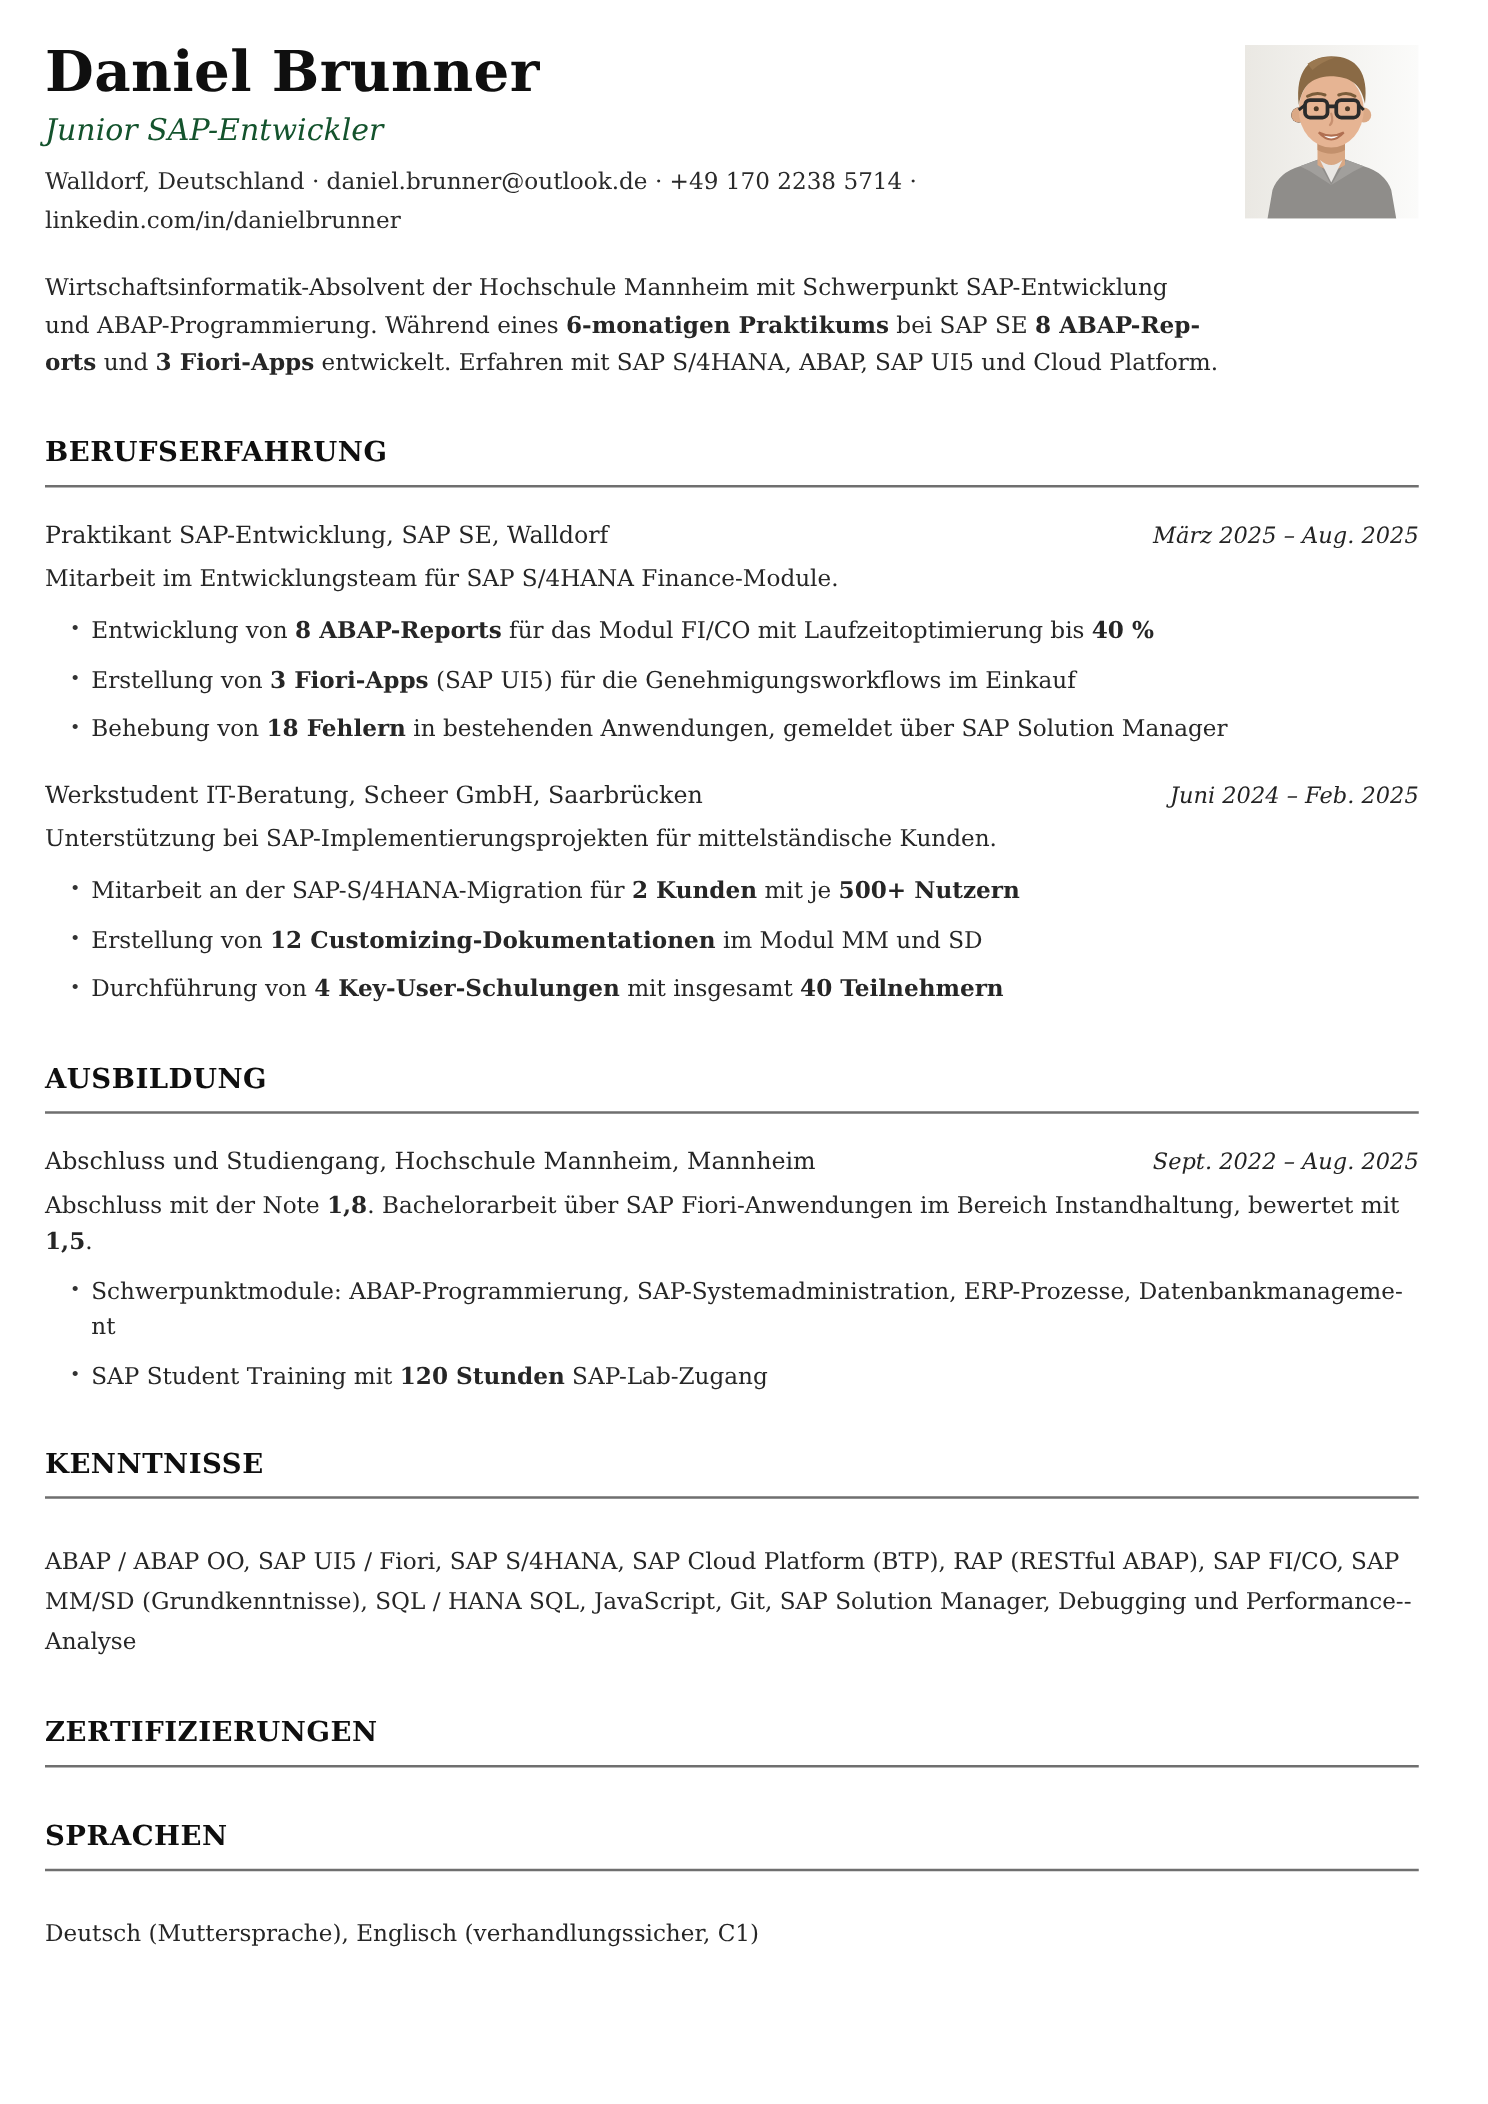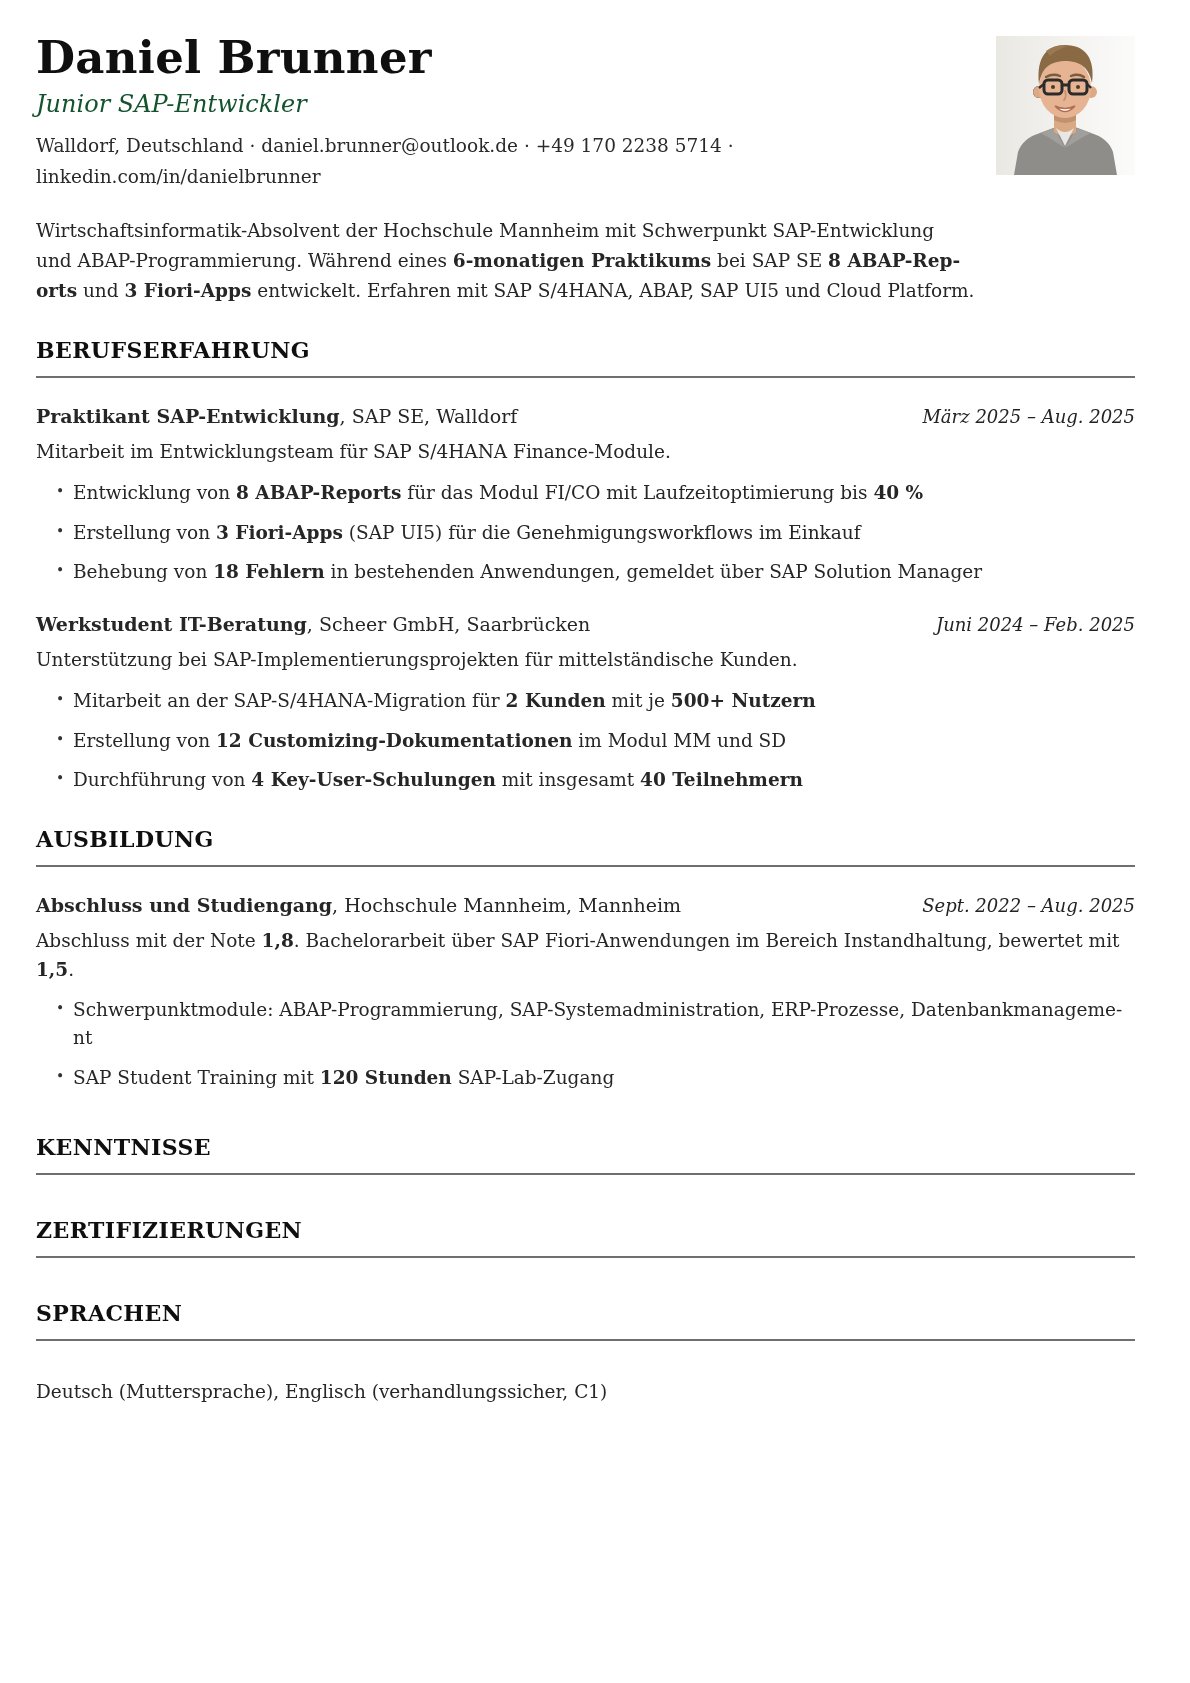--- a/index.html
+++ b/index.html
@@ -13,29 +13,29 @@
 
   
   .hdr { position:relative; }
   .name { font-size:45px; font-weight:700; color:#0f0f0f; line-height:1.05; letter-spacing:0.3px; }
   .jobtitle { font-size:24px; font-style:italic; margin-top:9px; color:#14532d; }
   .contact { font-size:18.5px; margin-top:12px; line-height:1.68; color:#2a2a2a; }
   .photo-wrap { position:absolute; top:2px; right:0; width:139px; height:139px; overflow:hidden; }
   .summary { margin-top:24px; font-size:18.5px; line-height:1.6; white-space:pre-line; max-width:1117px; }
 
   
-  .section { margin-top:32px; }
+  .section { margin-top:44px; }
   .section.tight { margin-top:42px; }
   .section-title { font-size:22px; font-weight:700; color:#0f0f0f; letter-spacing:0.4px; }
   .rule { border:none; border-top:2px solid #6f6f6f; margin:13px 0 0 0; }
 
   .entry { margin-top:27px; }
   .entry-head { display:flex; justify-content:space-between; align-items:baseline; }
   .entry-title { font-size:19px; }
-  .role { font-weight:700; }
+  .role { font-weight:400; }
   .org { font-weight:400; }
   .date { font-style:italic; font-size:18px; white-space:nowrap; color:#232323; }
   .subtitle { margin-top:11px; font-size:18.5px; line-height:1.55; white-space:pre-line; }
   .bullets { margin-top:7px; }
   .bullet { display:flex; margin-top:12px; font-size:18.5px; line-height:1.5; }
   .bullet .dot { flex:none; width:17px; margin-left:20px; padding-top:2px; font-size:14px; color:#333; }
   .bullet .dot::before { content:"\2022"; }
   .bullet-text { flex:1; white-space:pre-line; }
 
   .bodytext { margin-top:35px; font-size:18.5px; line-height:1.75; white-space:pre-line; max-width:1117px; }
@@ -185,20 +185,23 @@
             <span class="dot"></span>
             <span class="bullet-text"><span>SAP Student Training mit </span><span class="b">120 Stunden</span><span> SAP-Lab-Zugang</span></span>
           </div>
       </div>
     </div>
   </div>
 
   <div class="section tight">
     <div class="section-title">KENNTNISSE</div>
     <hr class="rule">
+    <div class="bodytext">ABAP / ABAP OO, SAP UI5 / Fiori, SAP S/4HANA, SAP Cloud Platform (BTP), RAP (RESTful ABAP), SAP FI/CO, SAP
+MM/SD (Grundkenntnisse), SQL / HANA SQL, JavaScript, Git, SAP Solution Manager, Debugging und Performance--
+Analyse</div>
   </div>
 
   <div class="section tight">
     <div class="section-title">ZERTIFIZIERUNGEN</div>
     <hr class="rule">
   </div>
 
   <div class="section tight">
     <div class="section-title">SPRACHEN</div>
     <hr class="rule">

